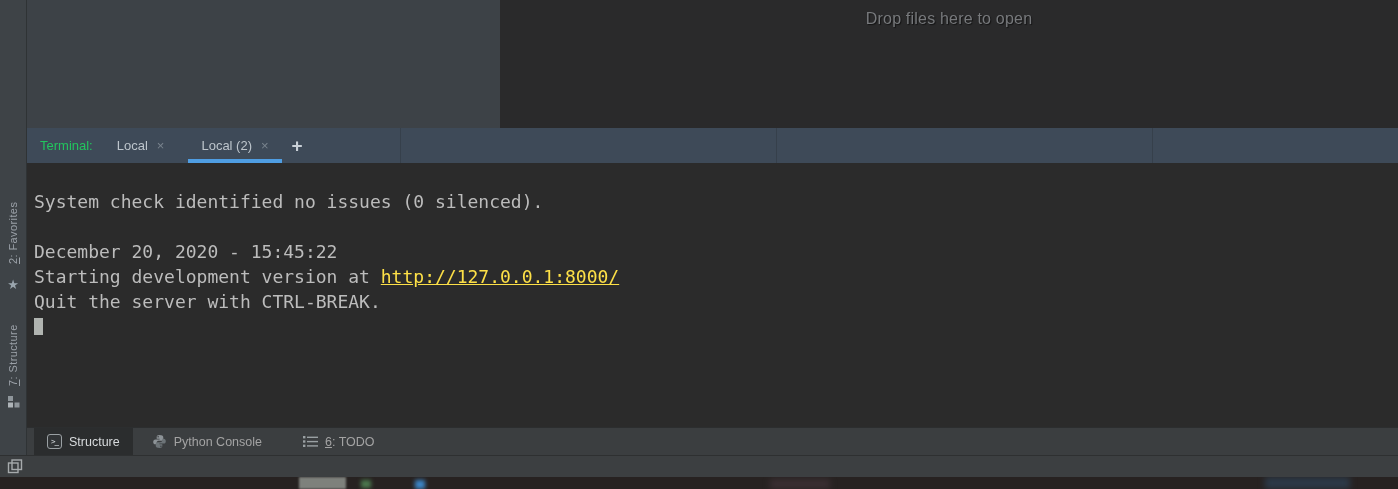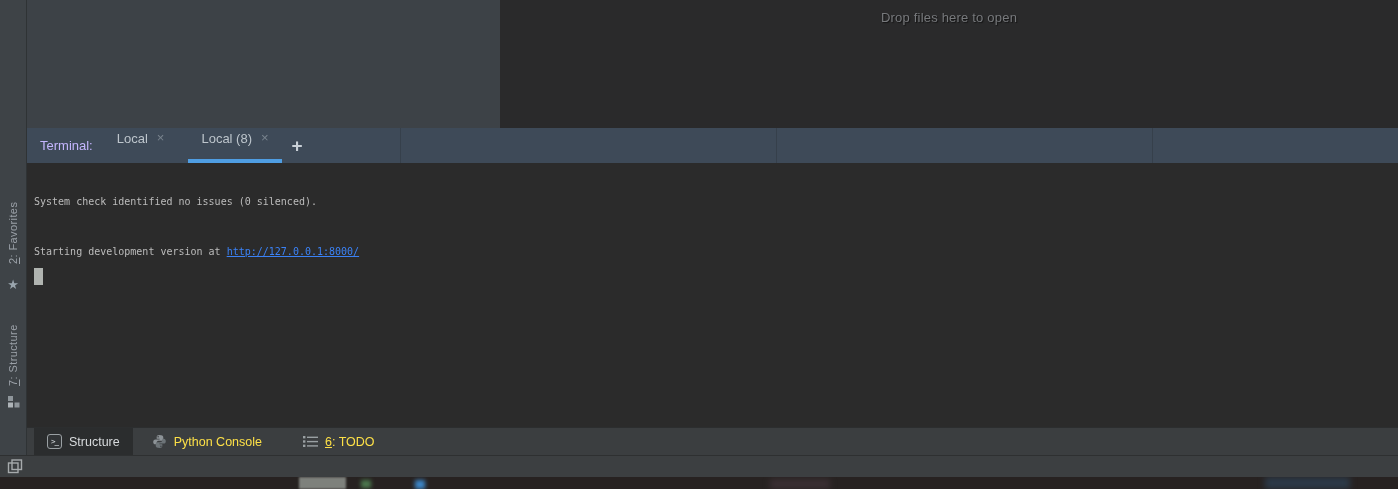--- a/index.html
+++ b/index.html
@@ -22,59 +22,59 @@
     cursor:pointer;
   }
   .vlabel .mn { text-decoration:underline; }
   .stripe-icon { position:absolute; left:0; width:26px; display:flex; justify-content:center; color:#9aa5ad; }
   .star-glyph { font-size:13px; line-height:14px; }
 
   
   .panel-top { position:absolute; left:27px; top:0; width:473px; height:128px; background:#3d4247; }
   .editor    { position:absolute; left:500px; top:0; width:898px; height:128px; background:#2a2a2b; }
   .drop-hint {
-    margin-top:10px; text-align:center; font-size:13px; font-weight:300;
+    margin-top:10px; text-align:center; font-size:16px; font-weight:300;
     color:#77797c; text-shadow:1px 1px 1px rgba(0,0,0,.55); letter-spacing:.2px;
   }
 
   
   .term-tabbar {
     position:absolute; left:27px; top:128px; width:1371px; height:35px;
     background:#3e4a58; display:flex; align-items:center; font-size:13px;
   }
   .tt-sep { position:absolute; top:0; bottom:0; width:1px; background:#36404b; }
-  .tt-label { margin-left:13px; color:#c4b5fd; }
+  .tt-label { margin-left:13px; color:#22c55e; }
   .term-tab {
-    position:relative; height:100%; display:flex; 
+    position:relative; height:100%; display:flex; align-items:center;
     padding:3px 13px; margin-left:11px; color:#bdc5cc; cursor:pointer; gap:9px;
   }
   .term-tab.selected::after {
     content:""; position:absolute; left:0; right:0; bottom:0; height:4px; background:#4f9ee3;
   }
   .tab-close { color:#79848e; font-size:13px; line-height:13px; cursor:pointer; }
   .tab-add { margin-left:10px; color:#c9d0d7; font-size:19px; font-weight:bold; cursor:pointer; line-height:19px; }
 
   
   .terminal {
     position:absolute; left:27px; top:163px; width:1371px; height:264px;
     background:#2b2b2b; padding:26px 0 0 7px;
     font-family:"DejaVu Sans Mono","Liberation Mono",monospace;
-    font-size:10px; color:#bcbcbc; cursor:text;
+    font-size:18px; color:#bcbcbc; cursor:text;
   }
   .t-line { height:25px; line-height:25px; white-space:pre; }
-  .t-link { color:#3b82f6; text-decoration:underline; cursor:pointer; }
+  .t-link { color:#fde047; text-decoration:underline; cursor:pointer; }
   .block-cursor { display:inline-block; width:9px; height:17px; margin-top:4px; background:#b0b4b0; }
 
   
   .toolbar {
     position:absolute; left:27px; top:427px; width:1371px; height:28px;
     background:#3b3e40; border-top:1px solid #2c2e2f;
     display:flex; align-items:stretch; font-size:12.5px;
   }
-  .tool-tab { display:flex; align-items:center; gap:7px; padding:0 13px; color:#fde047; cursor:pointer; }
+  .tool-tab { display:flex; align-items:center; gap:7px; padding:0 13px; color:#a3a3a3; cursor:pointer; }
   .tool-tab.active { background:#2b2d2e; color:#d8dbdd; margin-left:7px; }
   .tool-tab .mn { text-decoration:underline; }
   .term-glyph-box {
     width:15px; height:15px; border:1px solid #9aa0a3; border-radius:3px;
     background:#313436; color:#c3c8cb; font-size:7.5px; font-weight:bold;
     font-family:"DejaVu Sans Mono",monospace;
     display:flex; align-items:center; justify-content:center; letter-spacing:-1px;
   }
 
   
@@ -120,30 +120,32 @@
   <div class="term-tabbar">
     <div class="tt-sep" style="left:373px;"></div>
     <div class="tt-sep" style="left:749px;"></div>
     <div class="tt-sep" style="left:1125px;"></div>
     <span class="tt-label">Terminal:</span>
     <div class="term-tab">
       <span>Local</span>
       <span class="tab-close">×</span>
     </div>
     <div class="term-tab selected">
-      <span>Local (8)</span>
+      <span>Local (2)</span>
       <span class="tab-close">×</span>
     </div>
     <div class="tab-add">+</div>
   </div>
 
   <div class="terminal">
     <div class="t-line">System check identified no issues (0 silenced).</div>
     <div class="t-line"></div>
+    <div class="t-line">December 20, 2020 - 15:45:22</div>
     <div class="t-line"><span>Starting development version at </span><span class="t-link">http://127.0.0.1:8000/</span></div>
+    <div class="t-line">Quit the server with CTRL-BREAK.</div>
     <div class="t-line"><span class="block-cursor"></span></div>
   </div>
 
   <div class="toolbar">
     <div class="tool-tab active">
       <span class="term-glyph-box">
           <span>&gt;_</span>
         </span>
       <span>Structure</span>
     </div>

